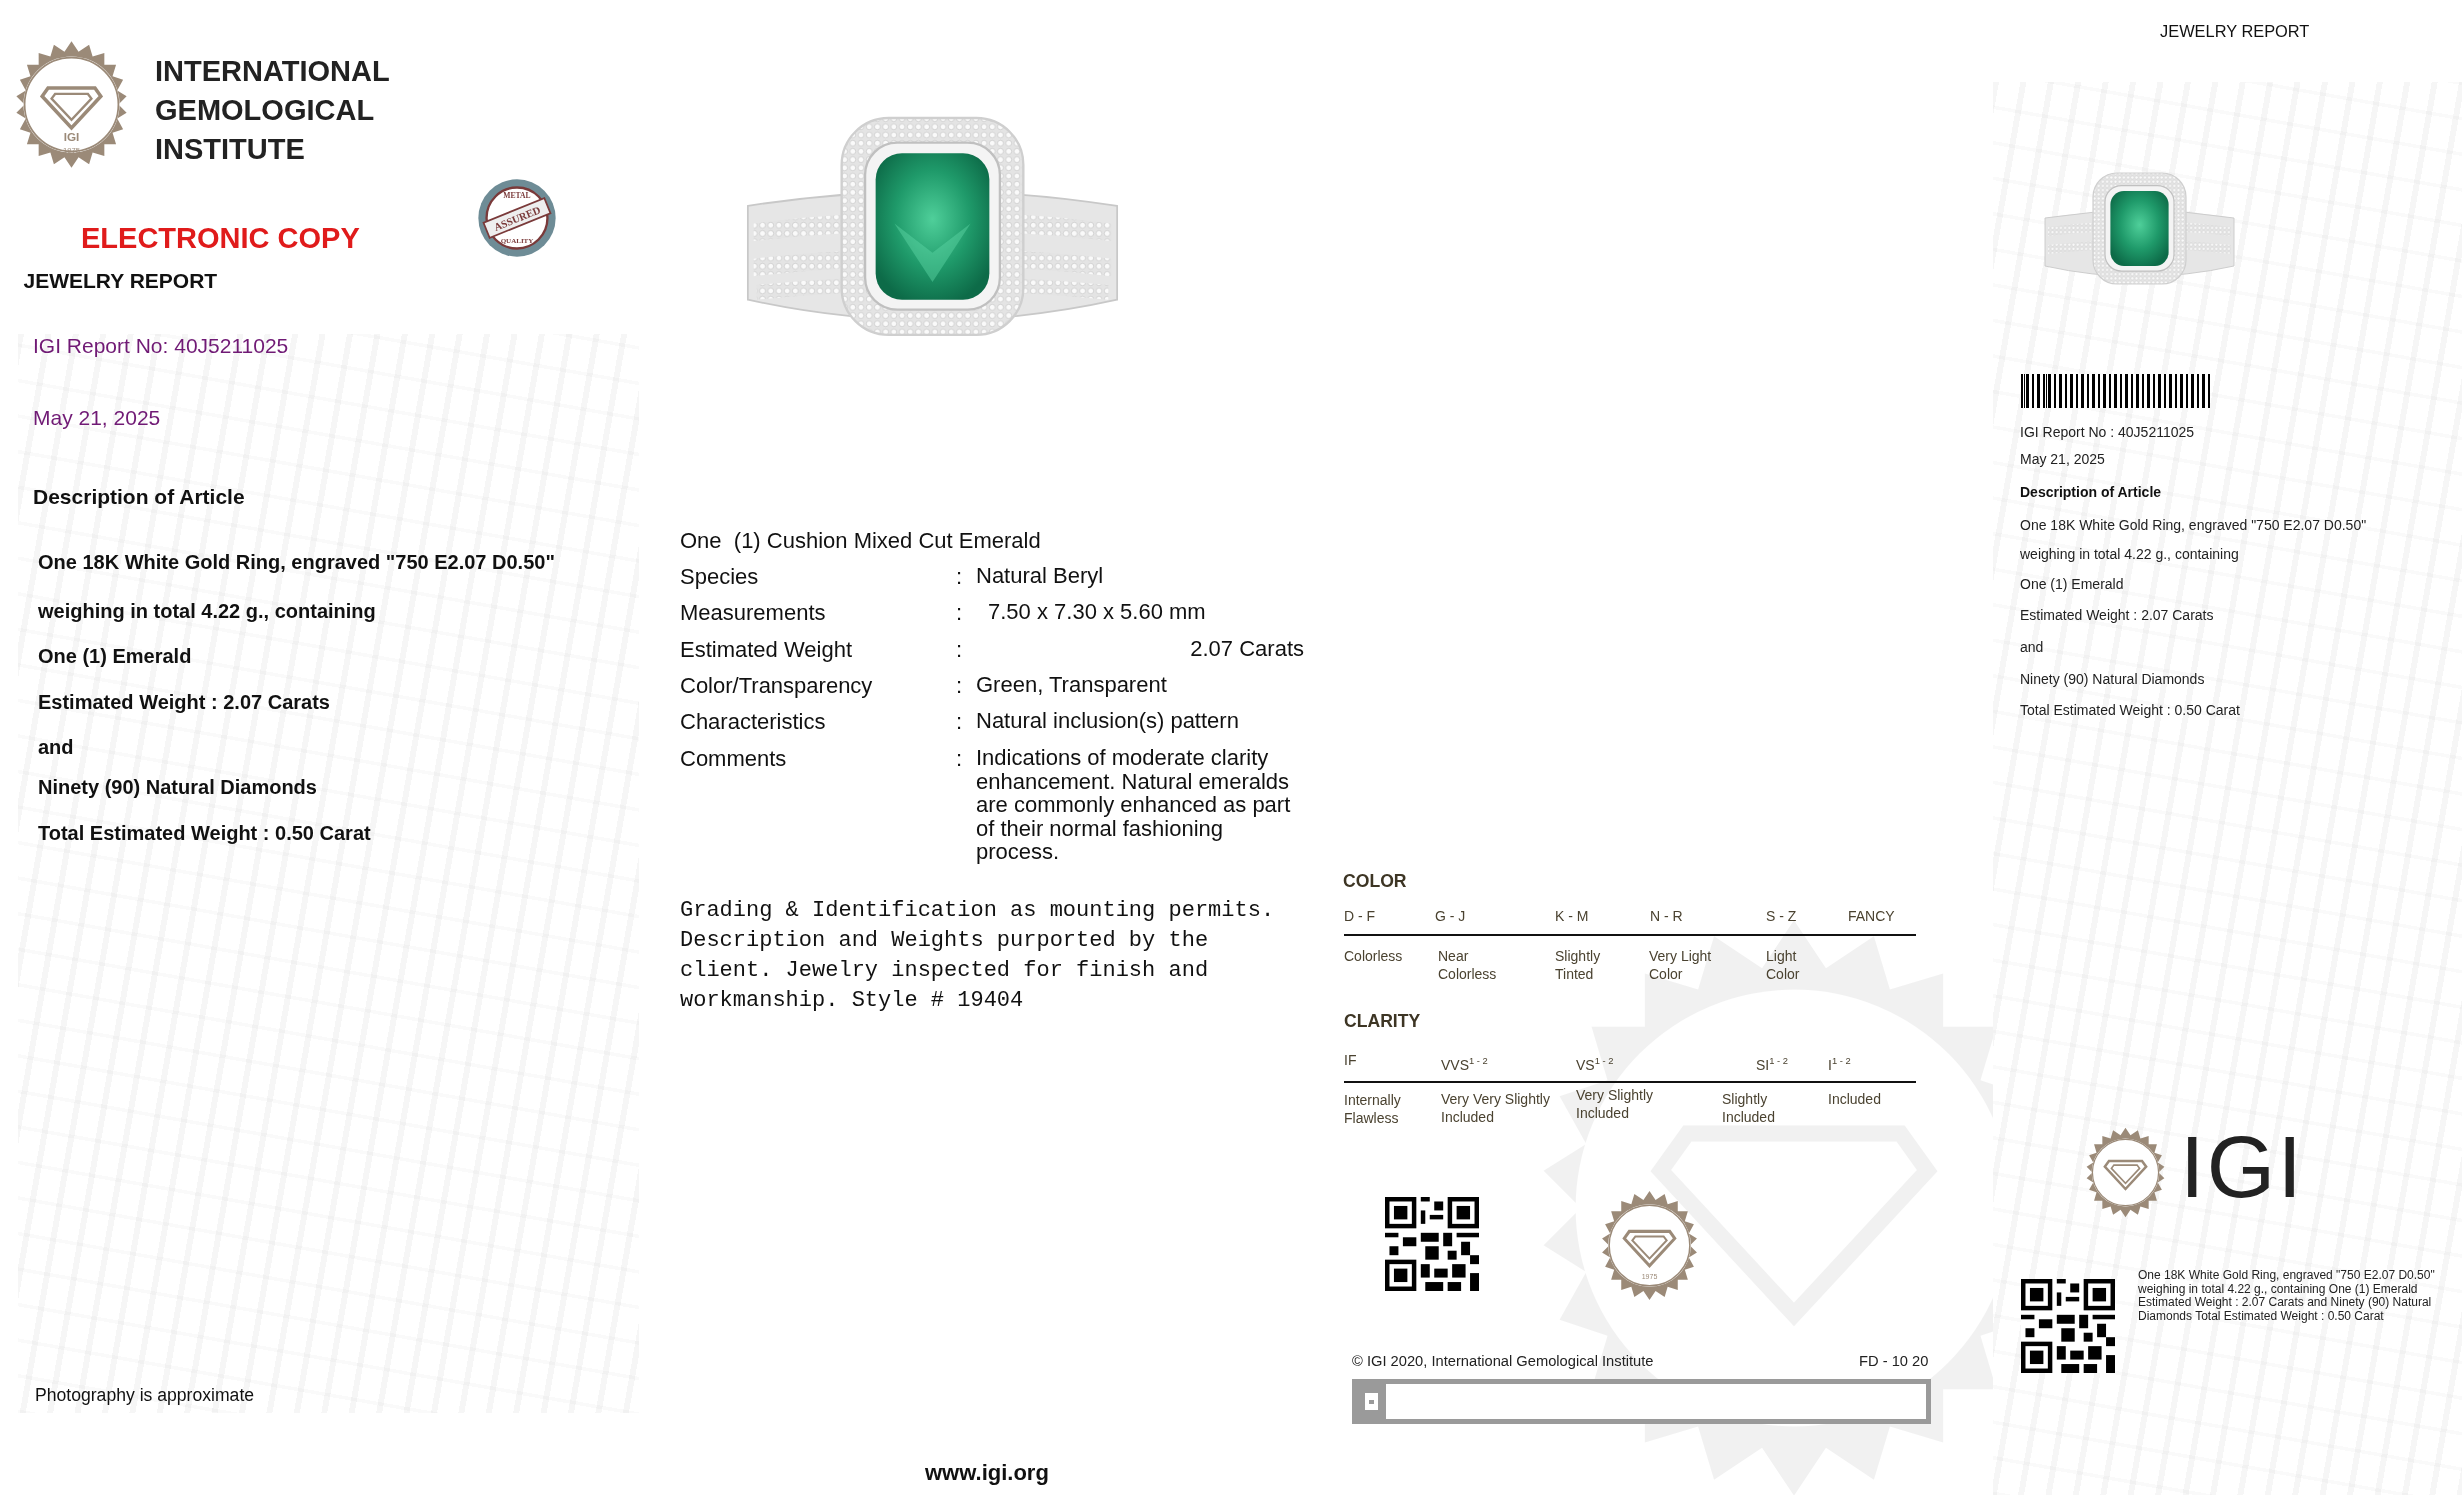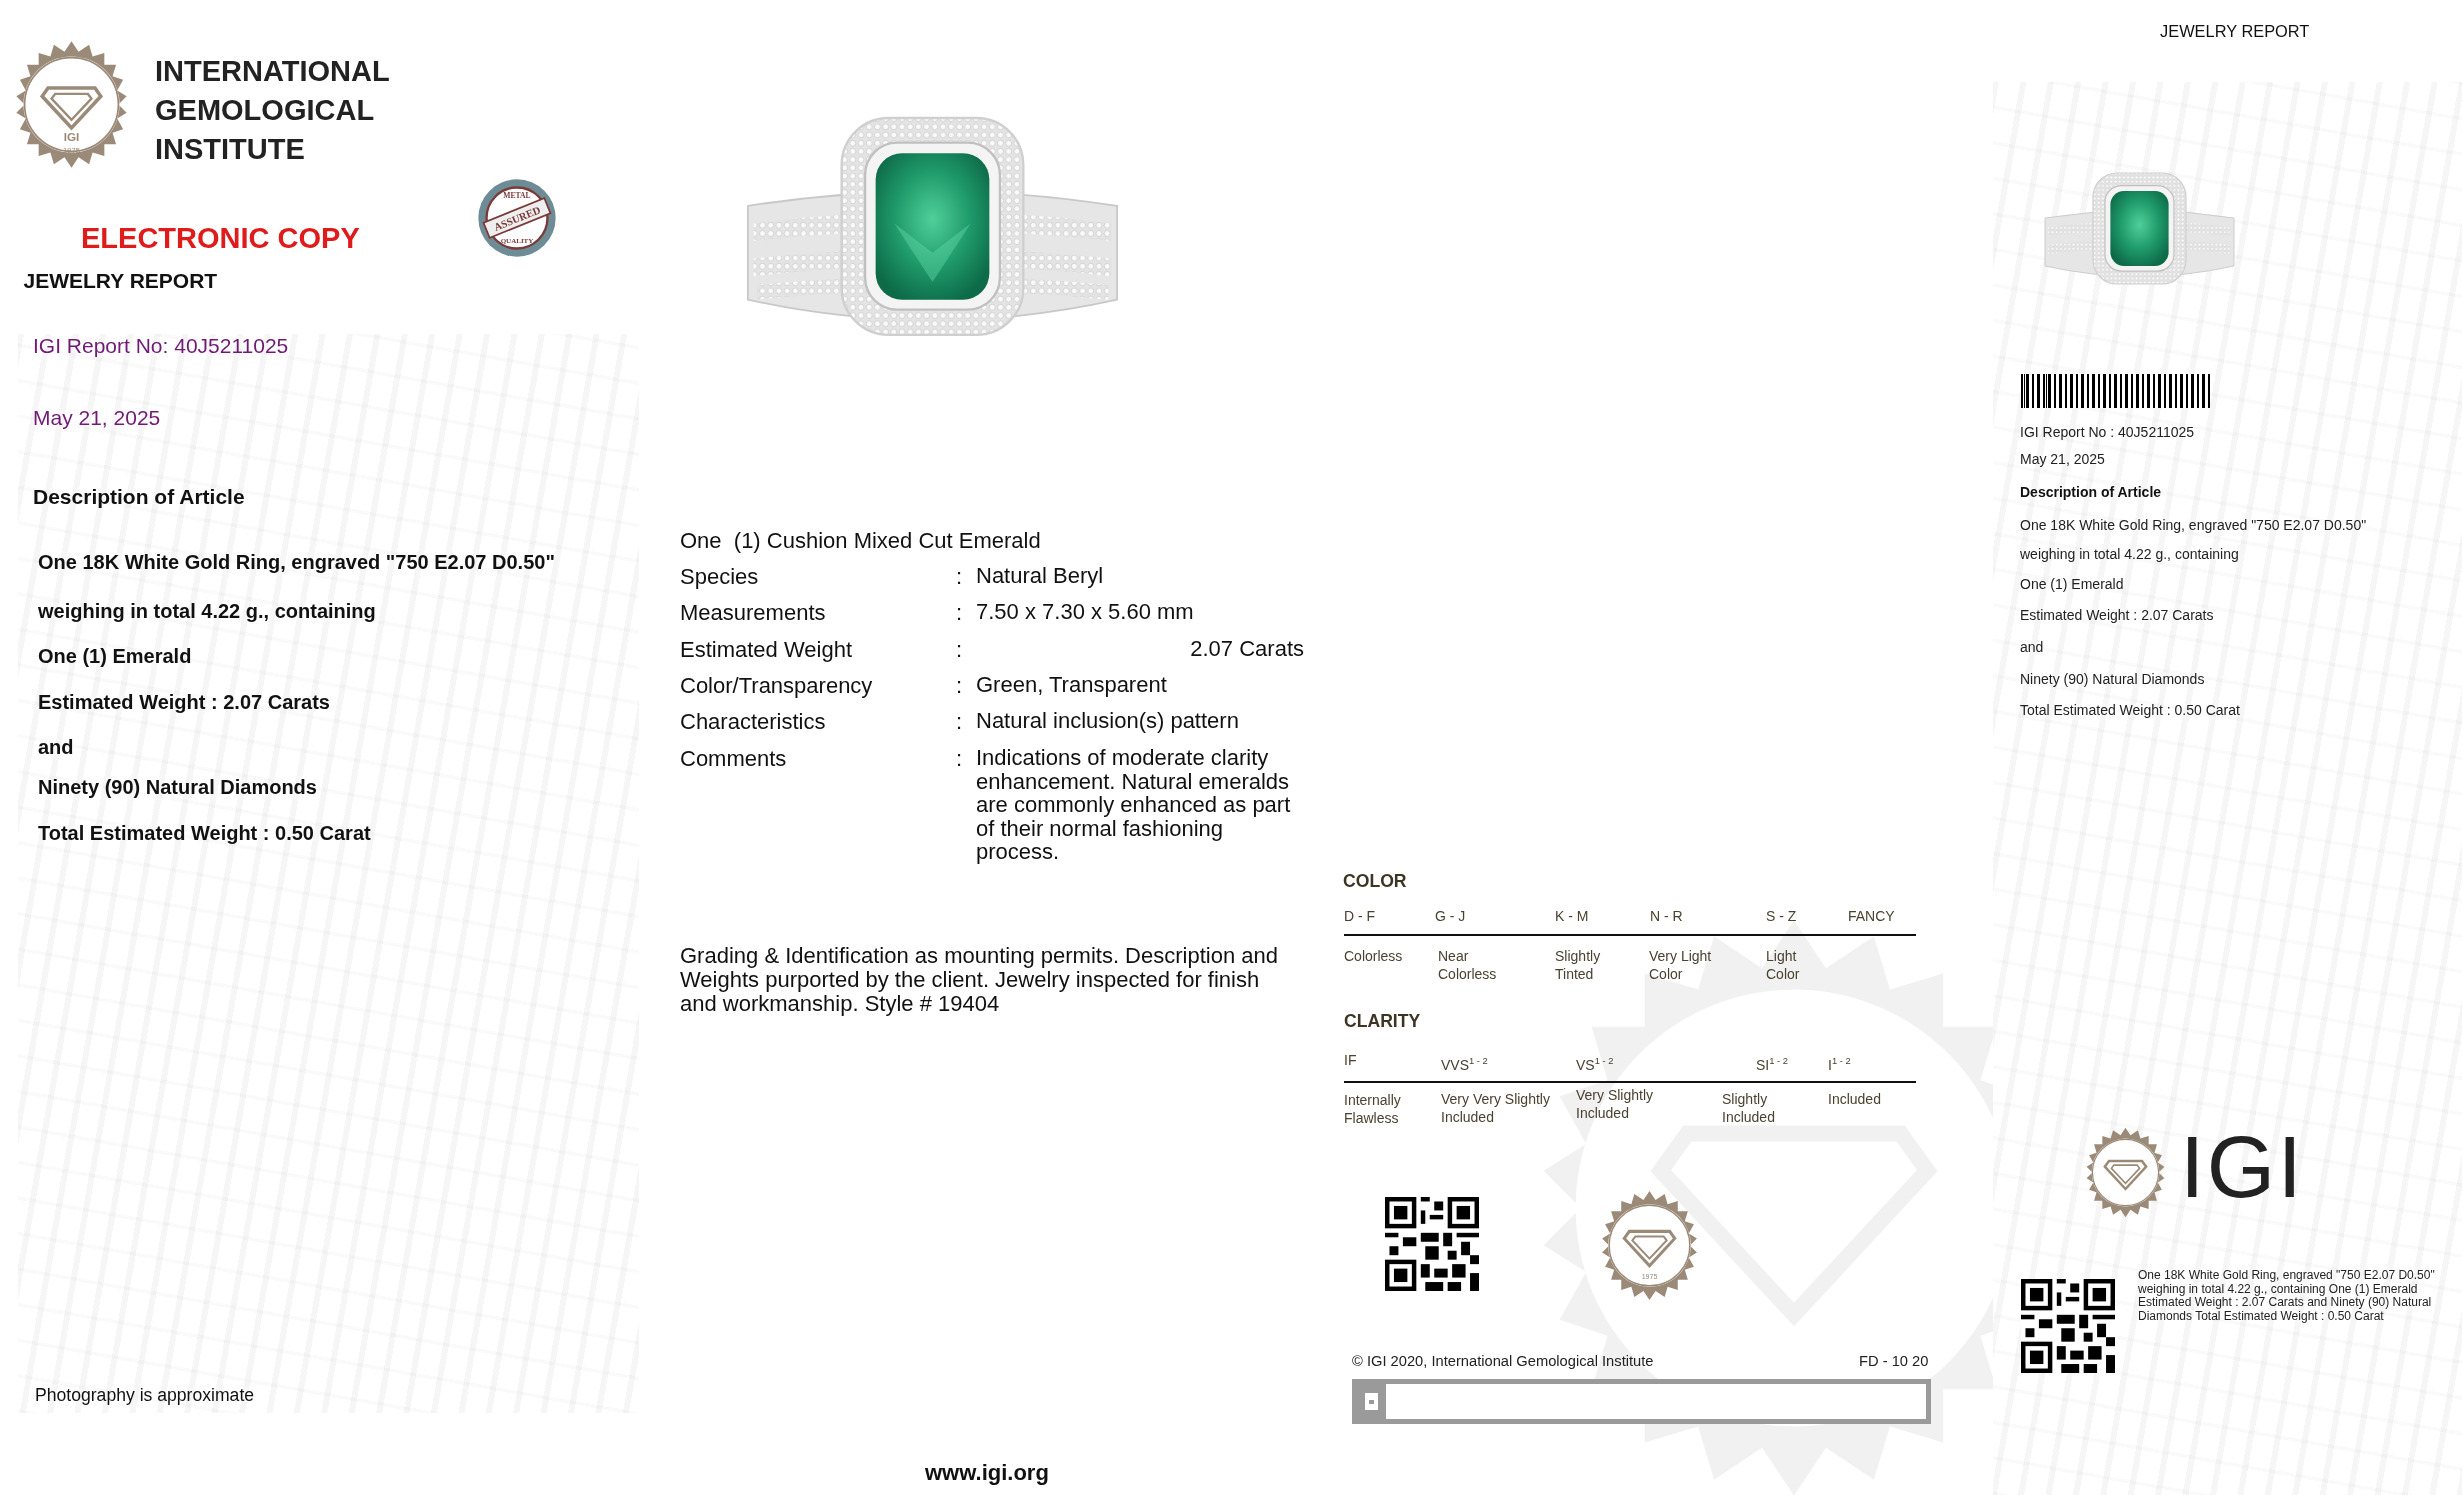--- a/index.html
+++ b/index.html
@@ -113,21 +113,21 @@
 <div class="abs mid-text" style="left:680px; top:528px; white-space:pre;">One  (1) Cushion Mixed Cut Emerald</div>
 
 <div class="mid-row" style="top:564px;">
   <span class="mid-label">Species</span>
   <span class="mid-colon">:</span>
   <span class="mid-val" style="white-space:nowrap;">Natural Beryl</span>
 </div>
 <div class="mid-row" style="top:600px;">
   <span class="mid-label">Measurements</span>
   <span class="mid-colon">:</span>
-  <span class="mid-val" style="white-space:nowrap;">7.50 x 7.30 x 5.60 mm</span>
+  <span class="mid-val" style="white-space:nowrap;margin-left:12px;">7.50 x 7.30 x 5.60 mm</span>
 </div>
 <div class="mid-row" style="top:637px;">
   <span class="mid-label">Estimated Weight</span>
   <span class="mid-colon">:</span>
   <span class="mid-val" style="white-space:nowrap;text-align:right;">2.07 Carats</span>
 </div>
 <div class="mid-row" style="top:673px;">
   <span class="mid-label">Color/Transparency</span>
   <span class="mid-colon">:</span>
   <span class="mid-val" style="white-space:nowrap;">Green, Transparent</span>
@@ -136,21 +136,21 @@
   <span class="mid-label">Characteristics</span>
   <span class="mid-colon">:</span>
   <span class="mid-val" style="white-space:nowrap;">Natural inclusion(s) pattern</span>
 </div>
 <div class="mid-row" style="top:746px;">
   <span class="mid-label">Comments</span>
   <span class="mid-colon">:</span>
   <span class="mid-val" style="width:317px;">Indications of moderate clarity enhancement. Natural emeralds are commonly enhanced as part of their normal fashioning process.</span>
 </div>
 
-<div class="abs mid-text" style="left:680px; top:944px; width:621px; line-height:24px;">Grading &amp; Identification as mounting permits. Description and Weights purported by the client. Jewelry inspected for finish and workmanship. Style # 19404</div>
+<div class="abs mid-text" style="left:680px; top:896px; width:621px; line-height:30px;font-family:Liberation Mono, monospace;">Grading &amp; Identification as mounting permits. Description and Weights purported by the client. Jewelry inspected for finish and workmanship. Style # 19404</div>
 
 <div class="abs" style="left:925px; top:1460px; font-size:22px; font-weight:bold;">www.igi.org</div>
 
 <svg class="abs" style="left:1501px; top:915px; opacity:0.08;" width="586" height="586" viewBox="0 0 220 220">
   <polygon fill="#555" points="110,2 122,20 140,8 146,28 166,22 166,42 186,42 180,62 198,68 188,86 204,96 190,110 204,124 188,134 198,152 180,158 186,178 166,178 166,198 146,192 140,212 122,200 110,218 98,200 80,212 74,192 54,198 54,178 34,178 40,158 22,152 32,134 16,124 30,110 16,96 32,86 22,68 40,62 34,42 54,42 54,22 74,28 80,8 98,20"></polygon>
   <circle cx="110" cy="110" r="82" fill="#fff"></circle>
   <polygon points="70,82 150,82 160,96 110,150 60,96" fill="none" stroke="#555" stroke-width="6"></polygon>
 </svg>
 
 <div class="abs scale-title" style="left:1343px; top:871px;">COLOR</div>

